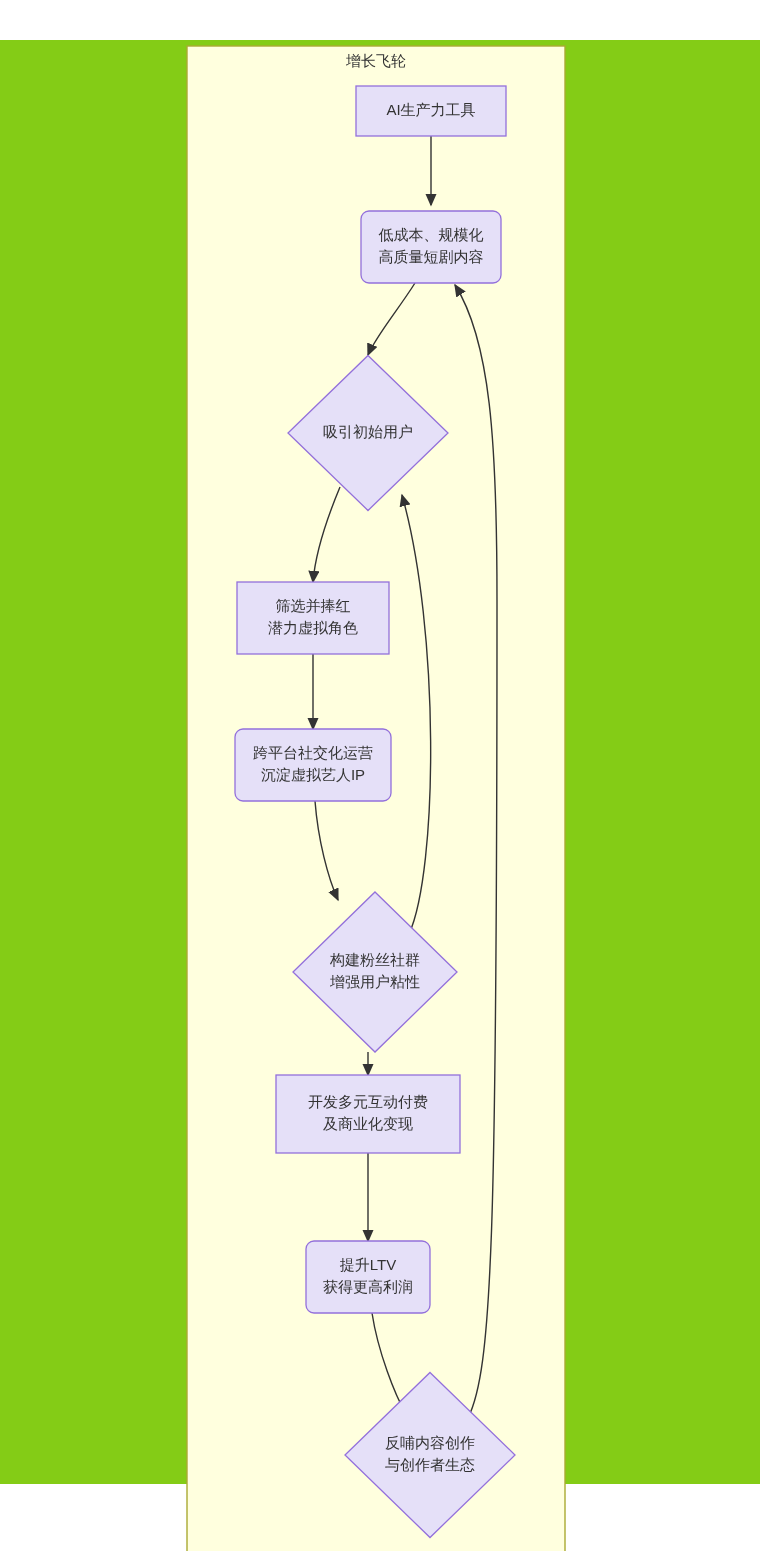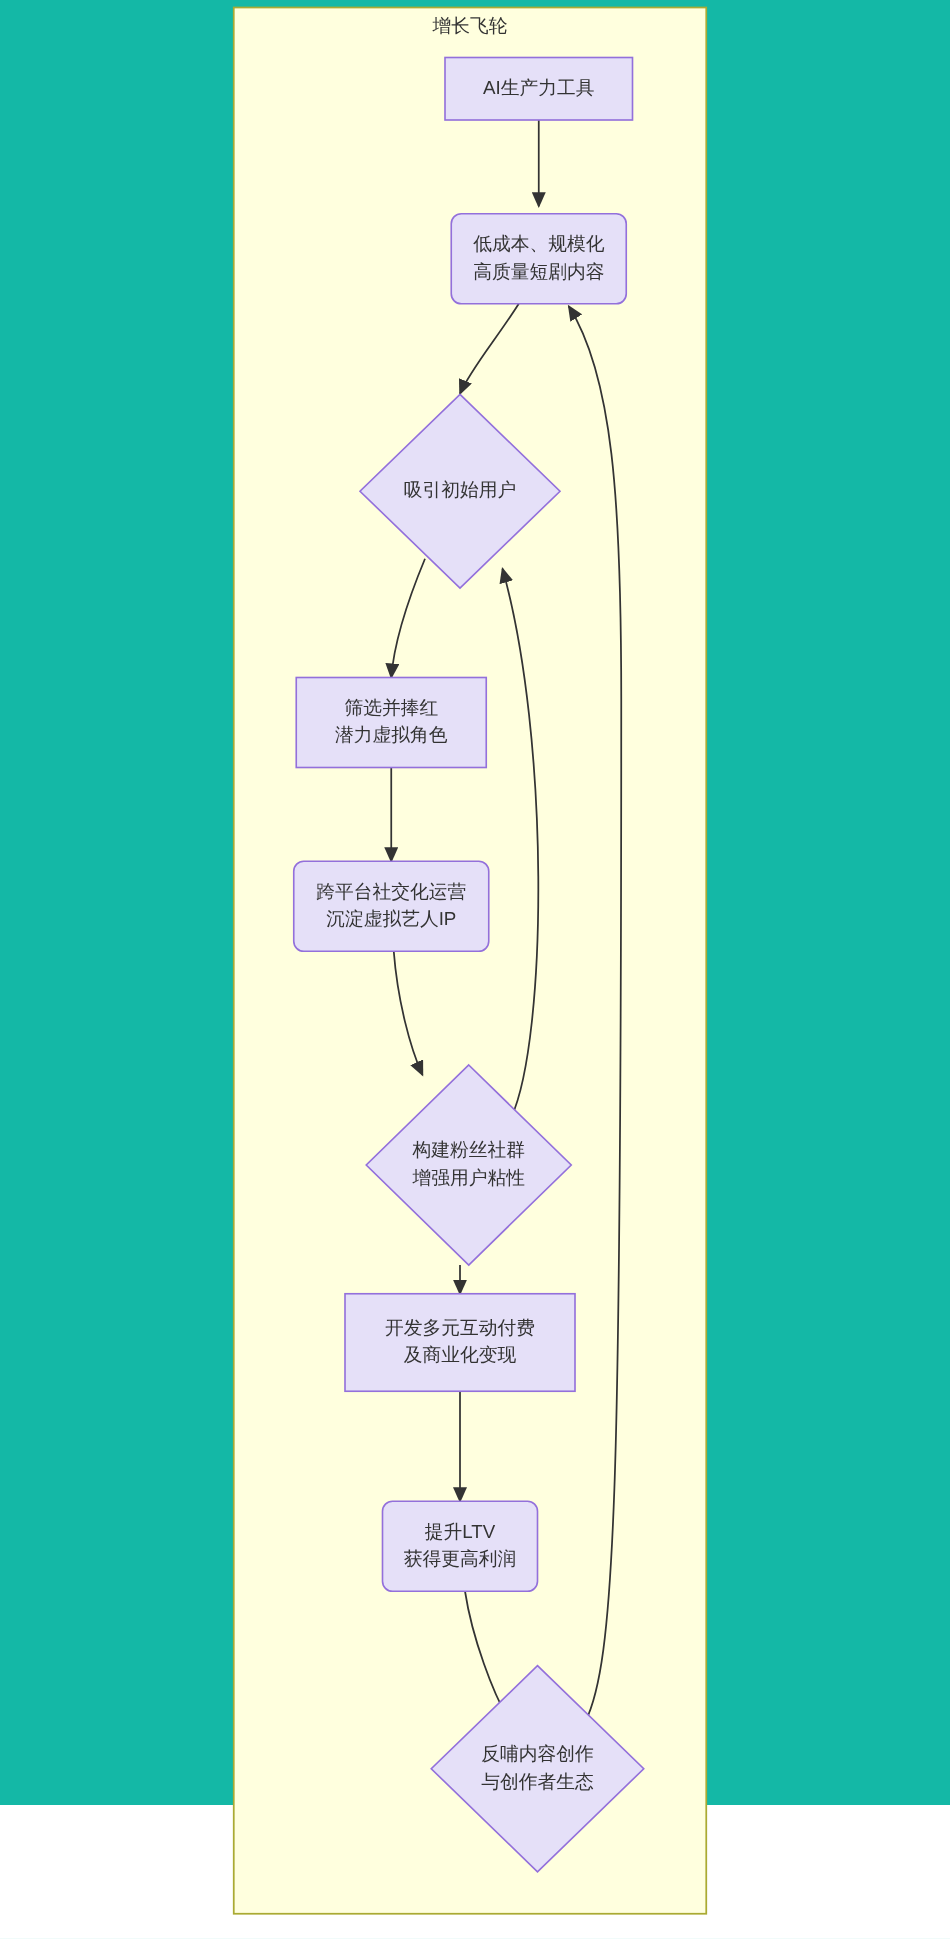--- a/index.html
+++ b/index.html
@@ -11,21 +11,22 @@
   body {
     width: 760px;
     height: 1551px;
     font-family: "Liberation Sans", "DejaVu Sans", sans-serif;
     overflow: hidden;
   }
   #diagram-root {
     position: relative;
     width: 760px;
     height: 1444px;
-    background: #14b8a6;
+    background: #84cc16;
+    margin-top: 40px;
   }
   #flow-svg {
     position: absolute;
     top: 0;
     left: 0;
     width: 760px;
     height: 1551px;
     display: block;
   }
   .subgraph-rect {

